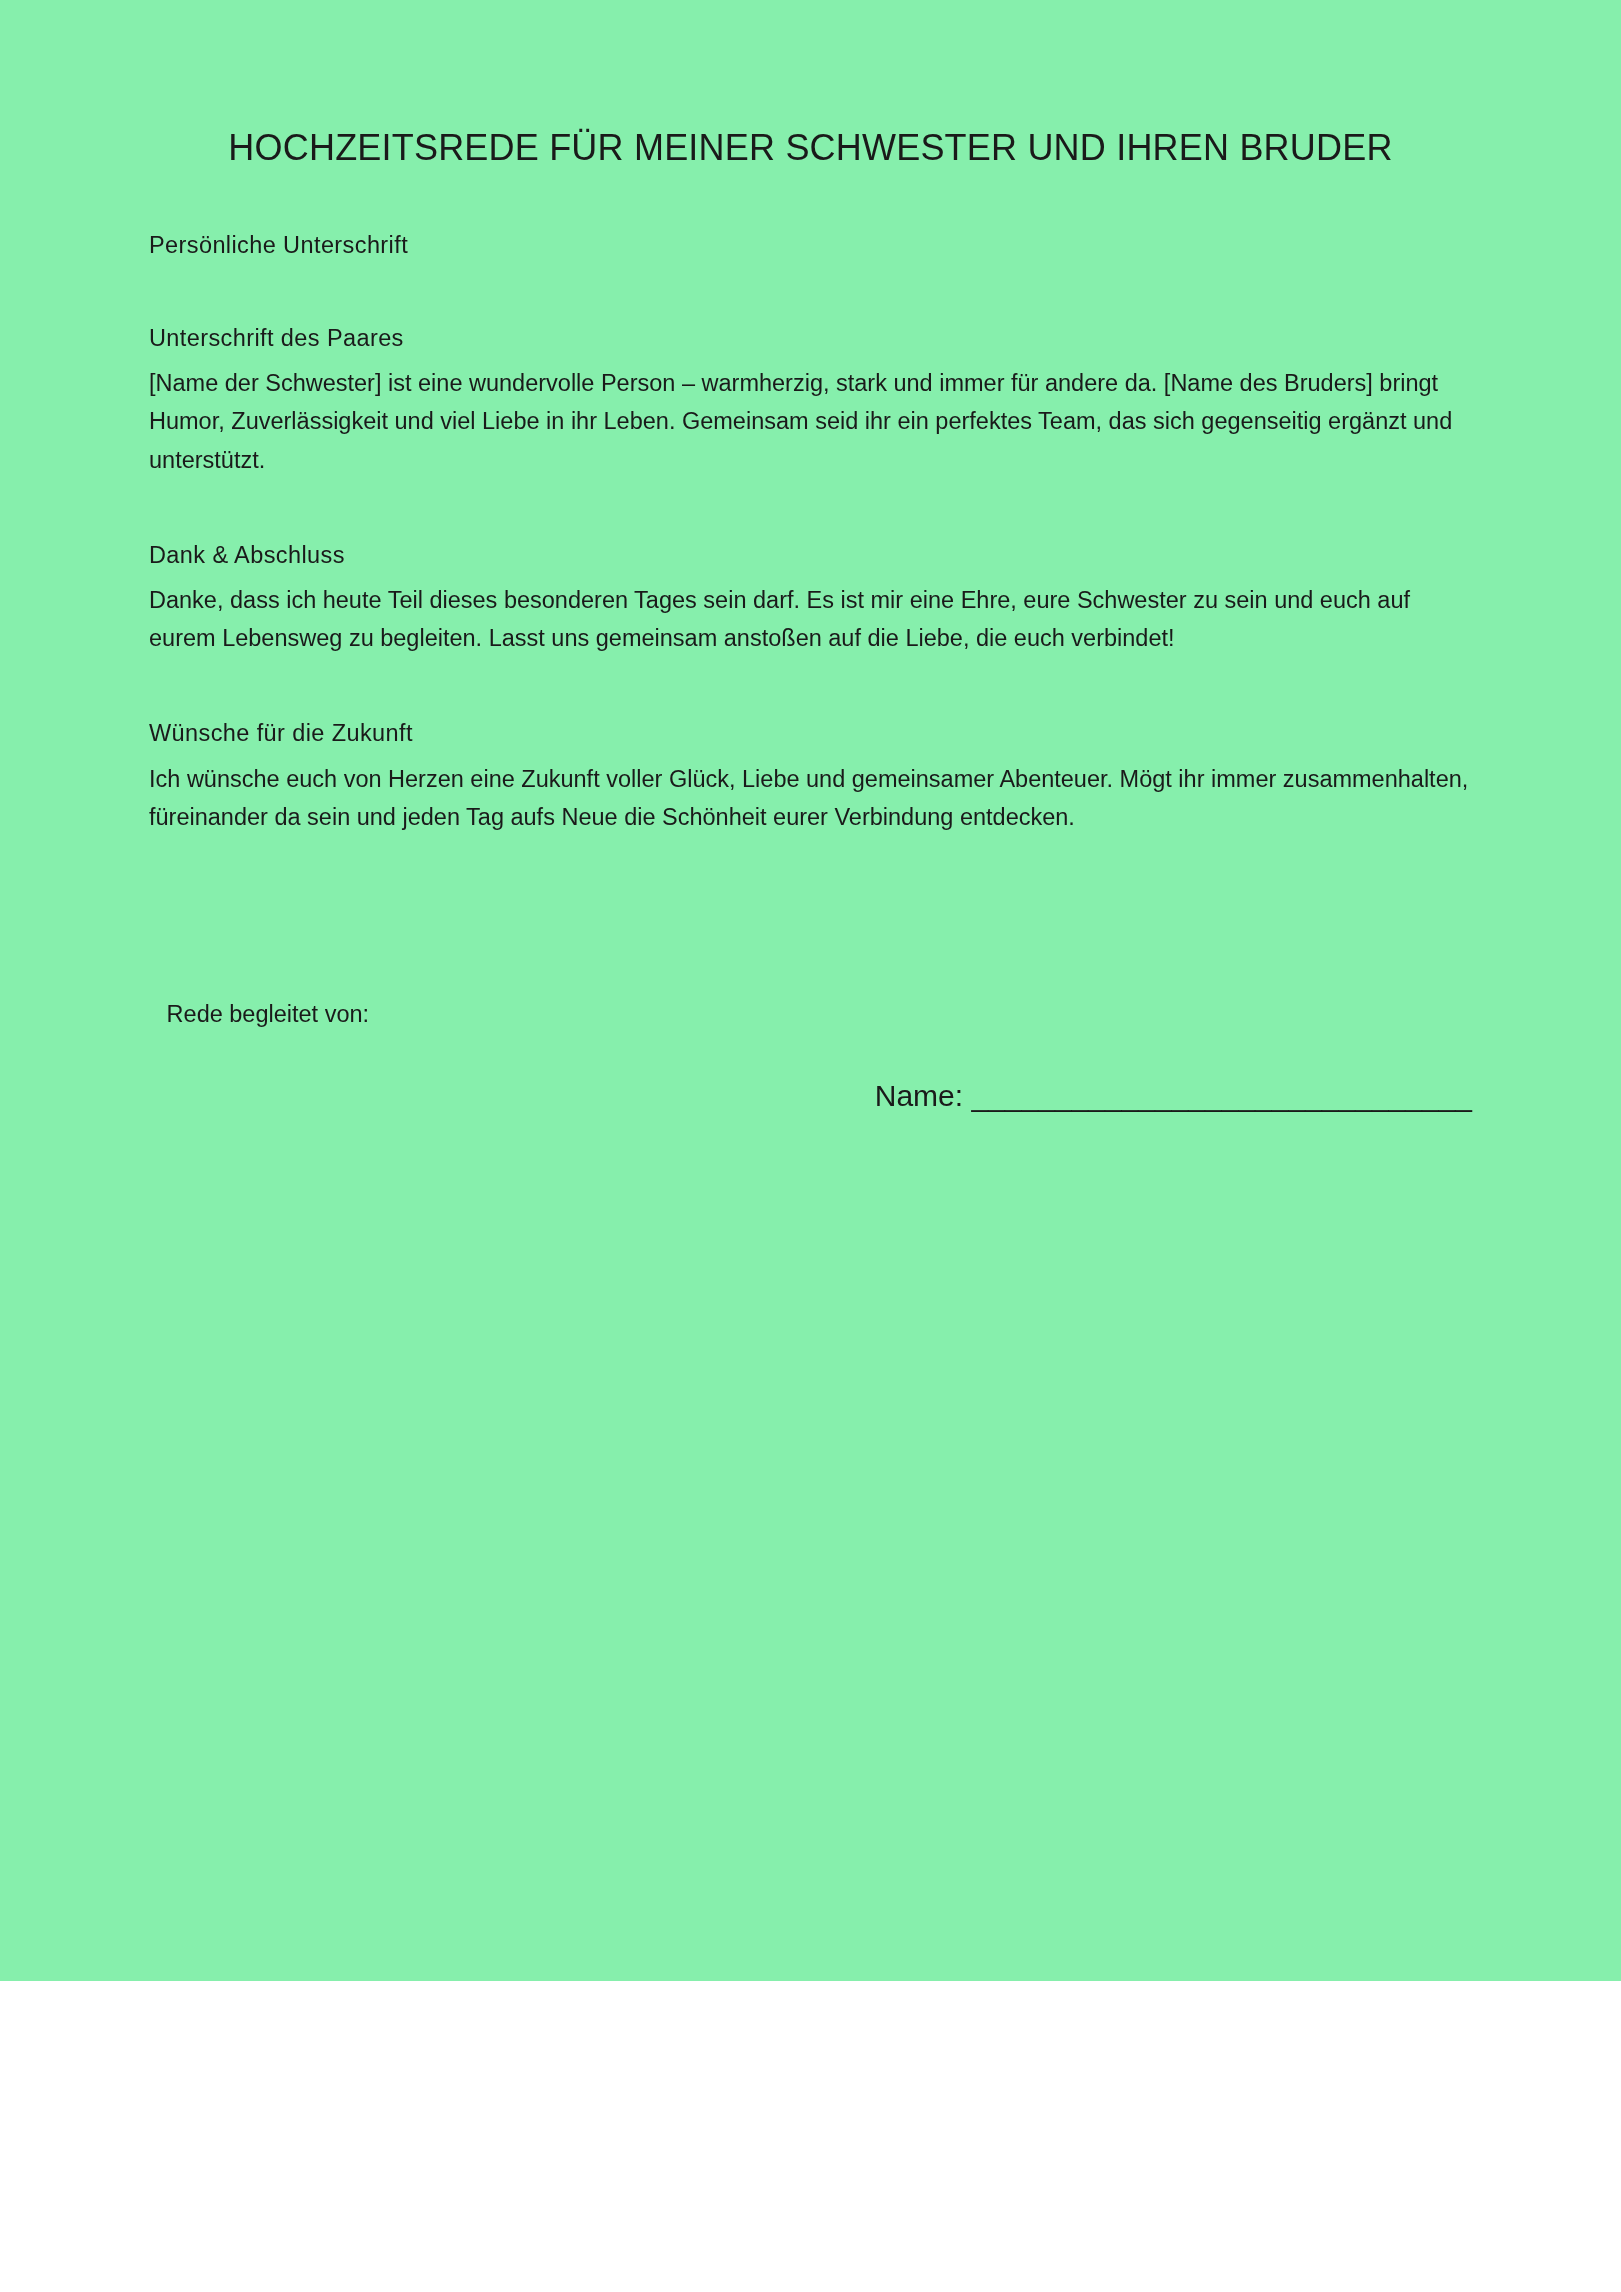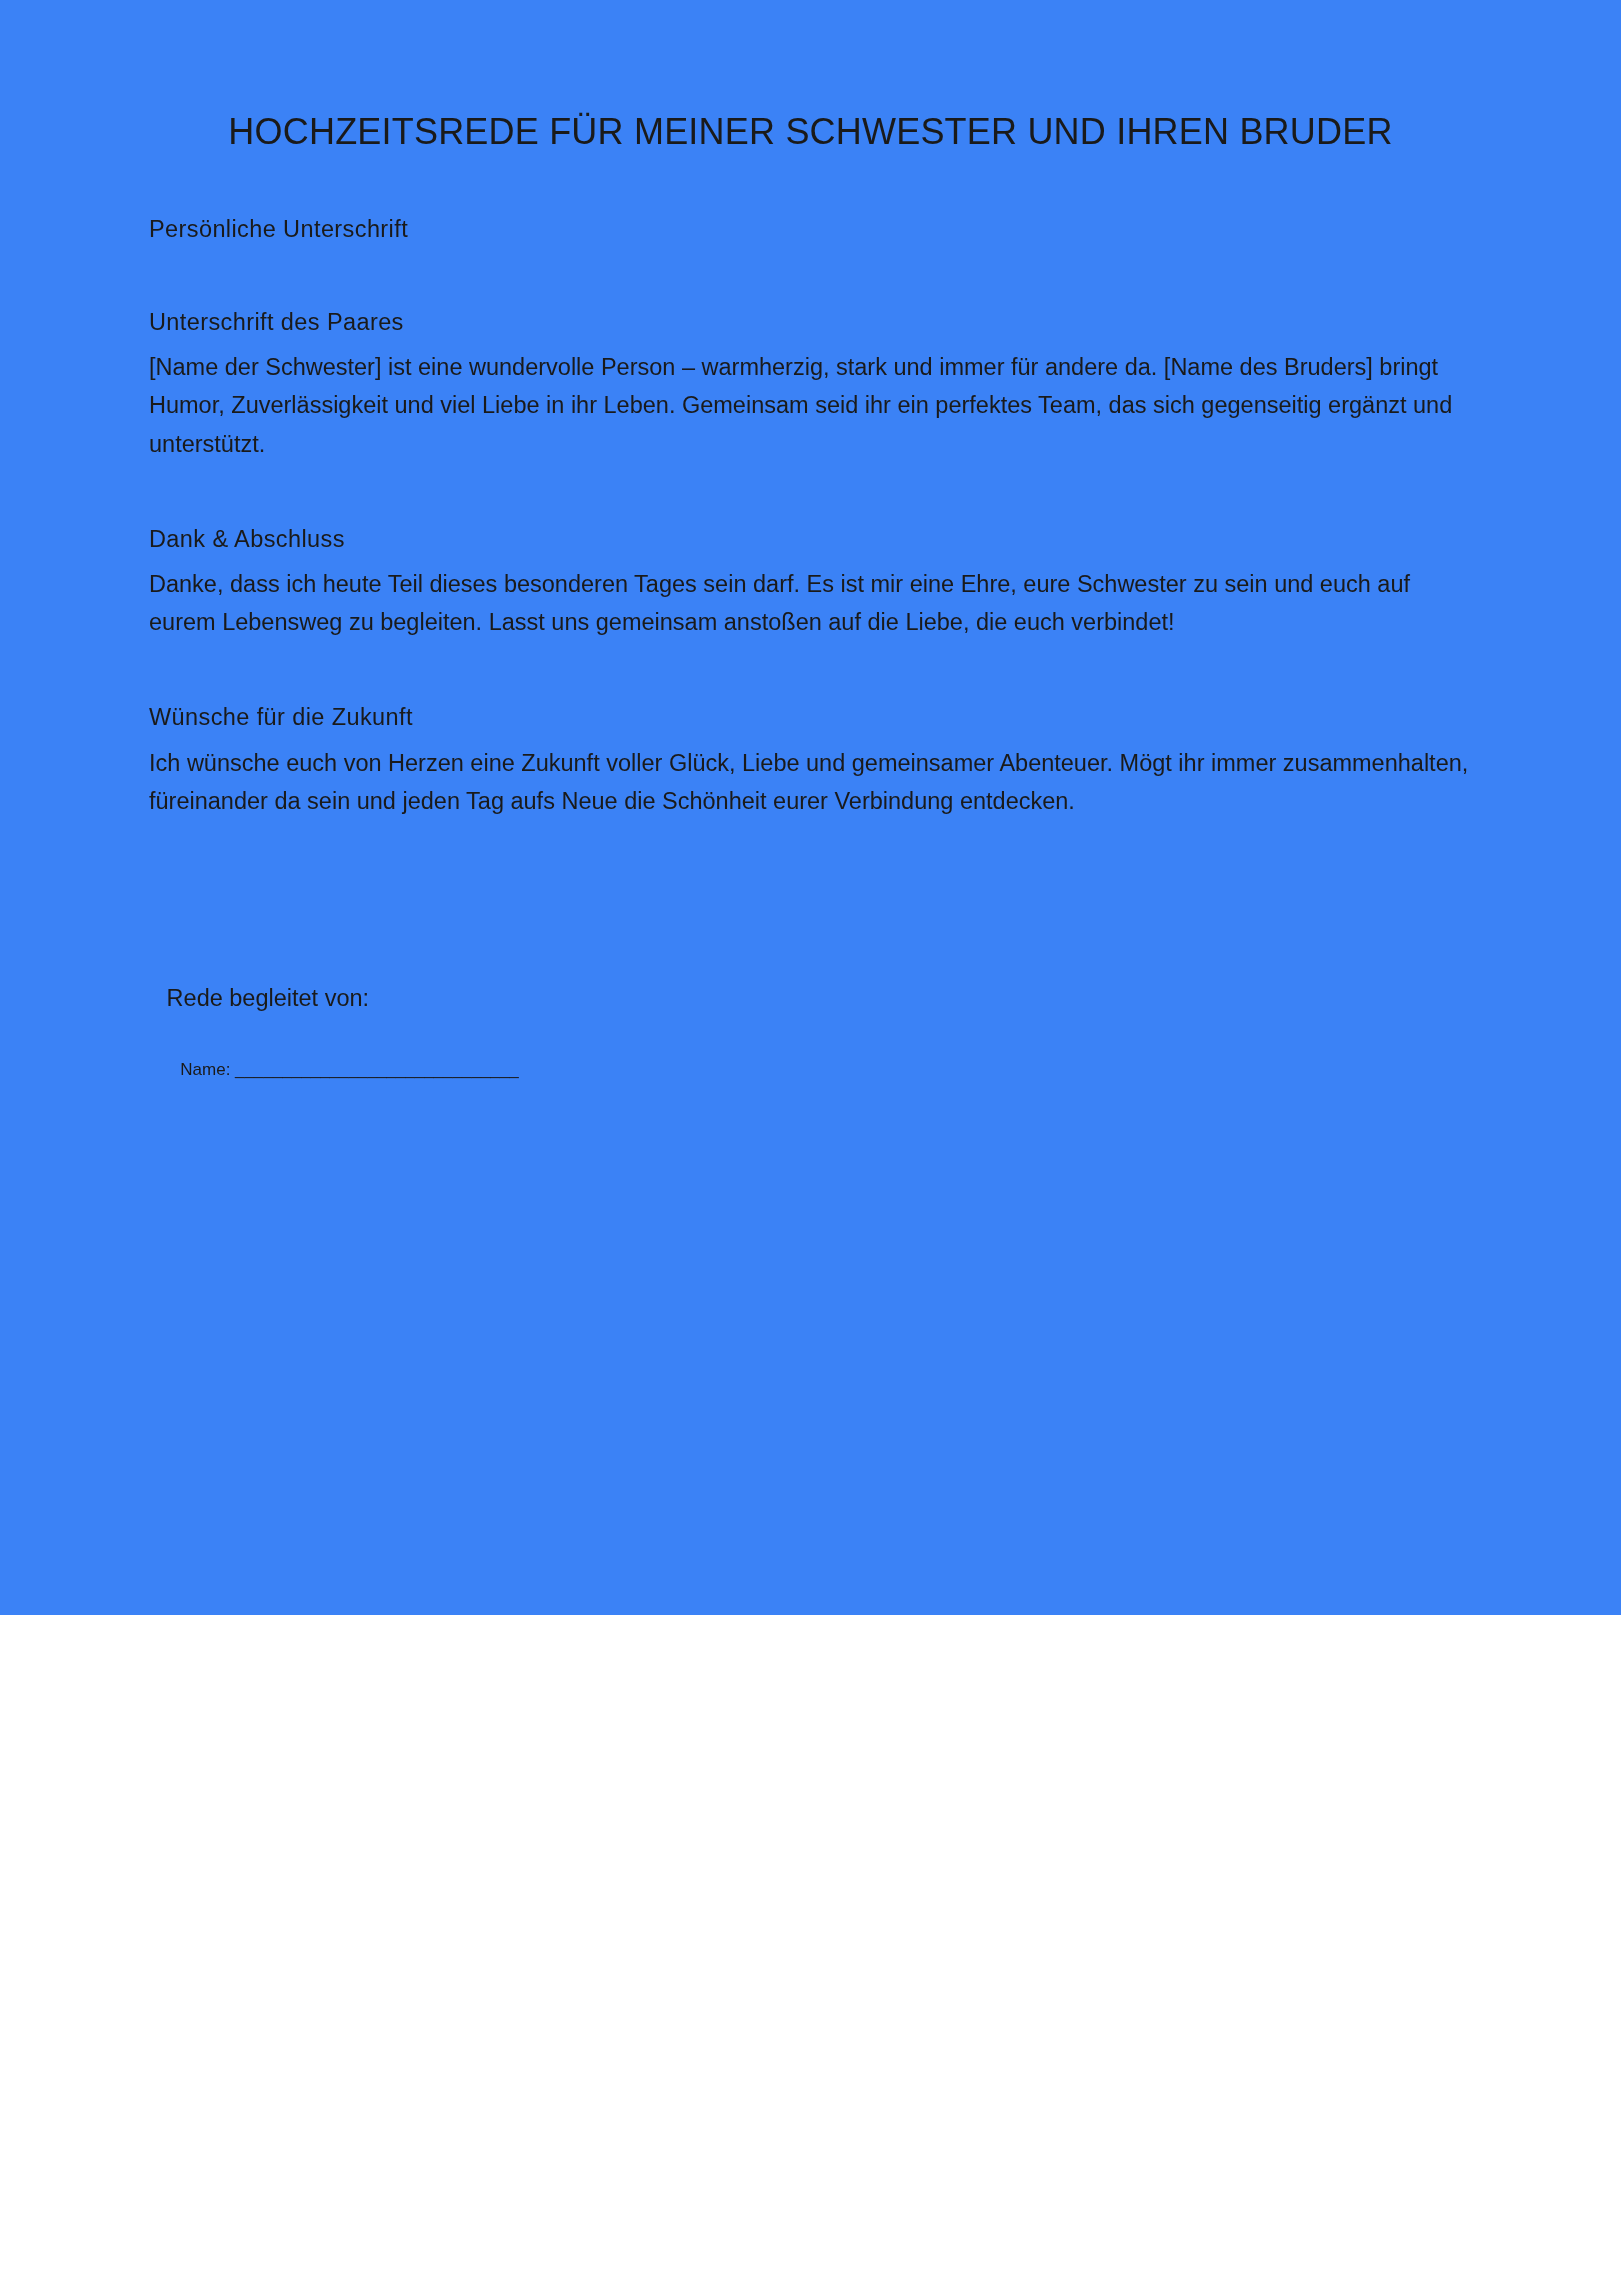--- a/index.html
+++ b/index.html
@@ -10,24 +10,24 @@
   body {
     width: 1621px;
     height: 2293px;
     font-family: "Liberation Sans", sans-serif;
     color: #1a1a1a;
     -webkit-font-smoothing: antialiased;
   }
   .page {
     position: relative;
     width: 1621px;
-    height: 1615px;
-    background: #3b82f6;
+    height: 1981px;
+    background: #86efac;
     box-sizing: border-box;
-    padding: 0 149px;
+    padding: 16px 149px;
   }
   .doc-title {
     font-size: 36px;
     font-weight: 400;
     letter-spacing: 0.2px;
     text-align: center;
     color: #1a1a1a;
     margin: 0;
     padding-top: 110px;
     padding-bottom: 0;
@@ -60,25 +60,26 @@
     margin-top: 161px;
     padding-left: 17.6px;
   }
   .sig-label {
     font-size: 23.5px;
     color: #1a1a1a;
     line-height: 1.5;
     margin: 0;
   }
   .sig-row {
-    font-size: 17px;
+    font-size: 30px;
     color: #1a1a1a;
     margin: 41px 0 0 13.7px;
     line-height: 1.5;
     white-space: pre;
+    text-align: right;
   }
 </style>
 </head>
 <body>
 
 <div class="page">
 
   <h1 class="doc-title">HOCHZEITSREDE FÜR MEINER SCHWESTER UND IHREN BRUDER</h1>
 
 

